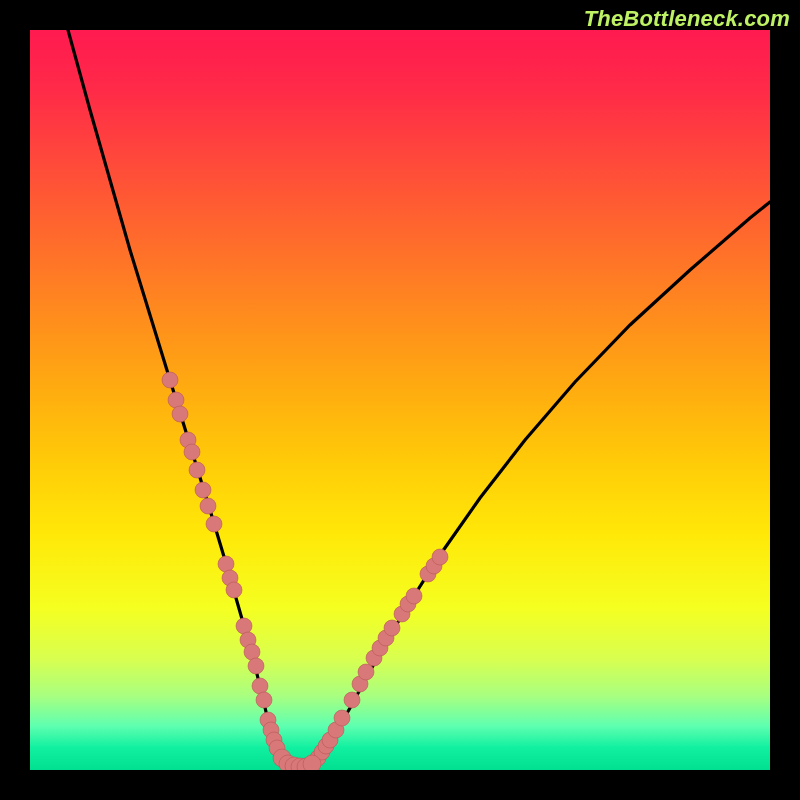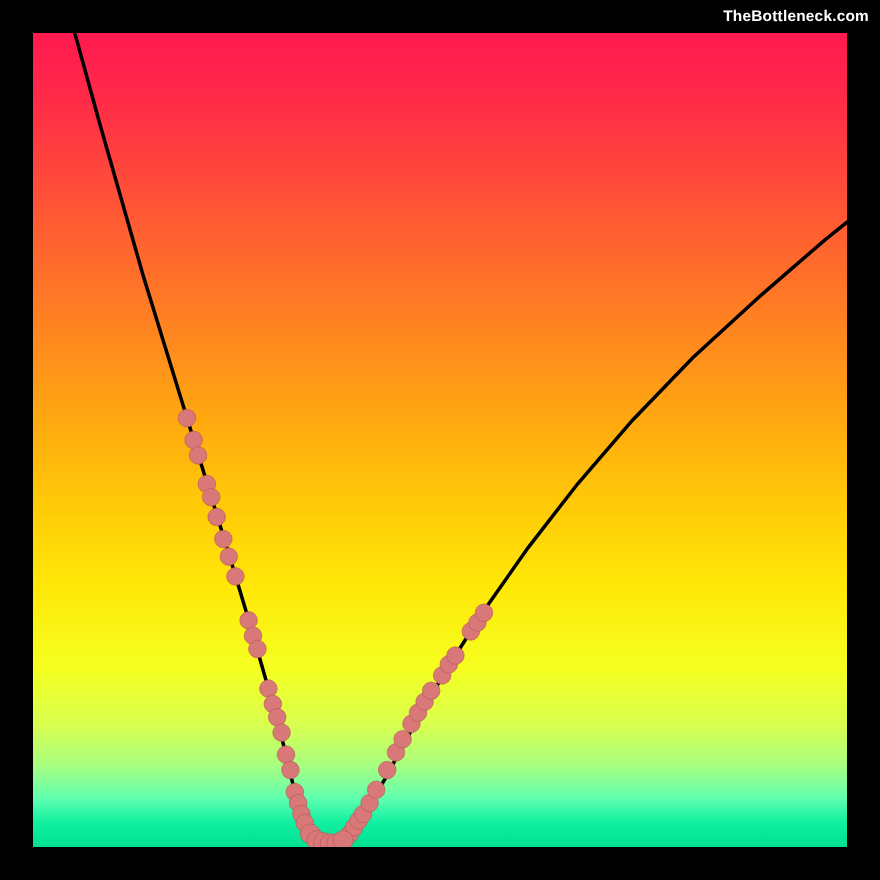--- a/index.html
+++ b/index.html
@@ -31,24 +31,25 @@
       #60ffb0 94%,
       #10f0a0 97%,
       #00e090 100%
     );
   }
   .watermark {
     position: absolute;
     top: 6px;
     right: 10px;
     font-family: Arial, Helvetica, sans-serif;
-    font-size: 14px;
+    font-size: 22px;
     font-weight: 600;
-    color: #ffffff;
+    color: #bef264;
     letter-spacing: 0.2px;
+    font-style: italic;
   }
   svg.curve {
     position: absolute;
     left: 0;
     top: 0;
     width: 740px;
     height: 740px;
   }
 </style>
 </head>

